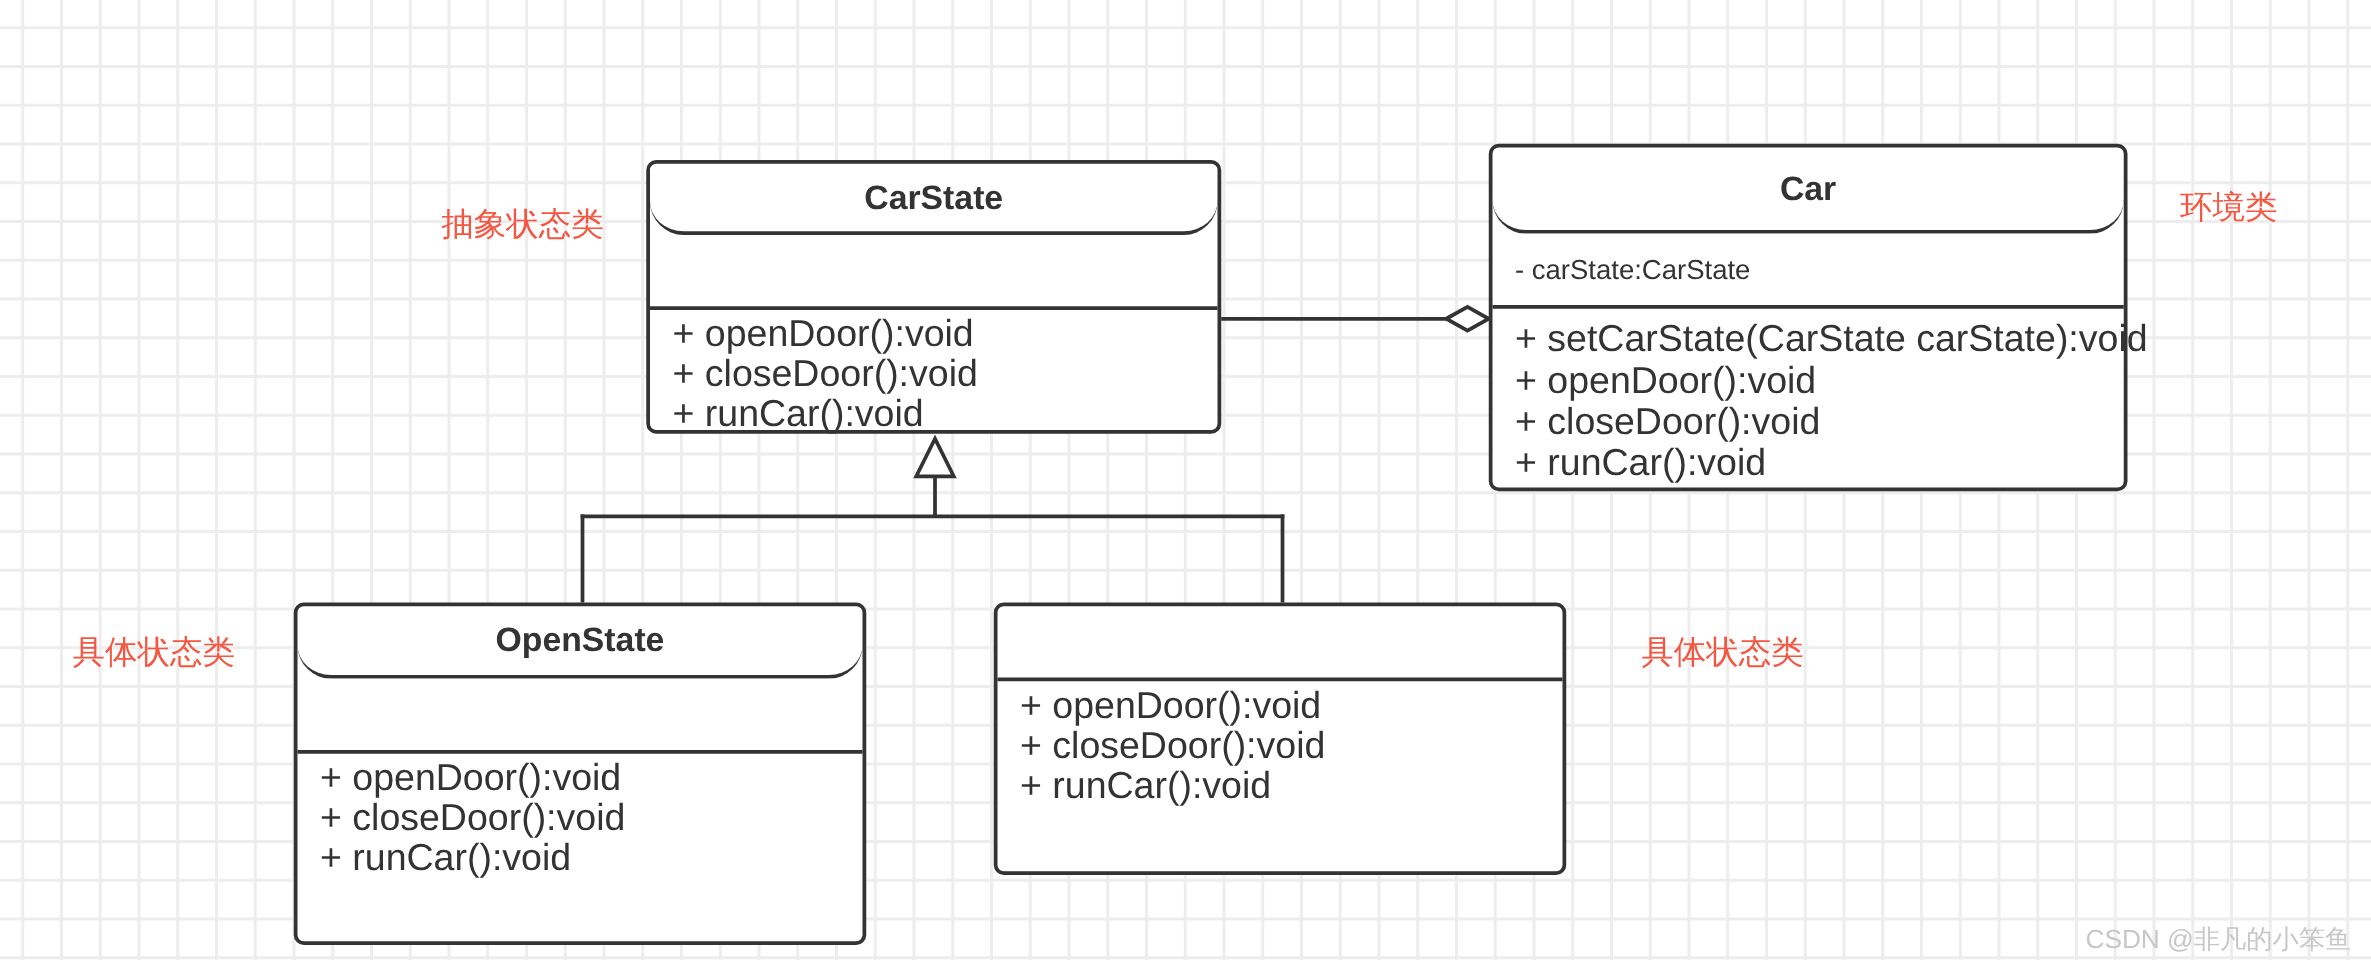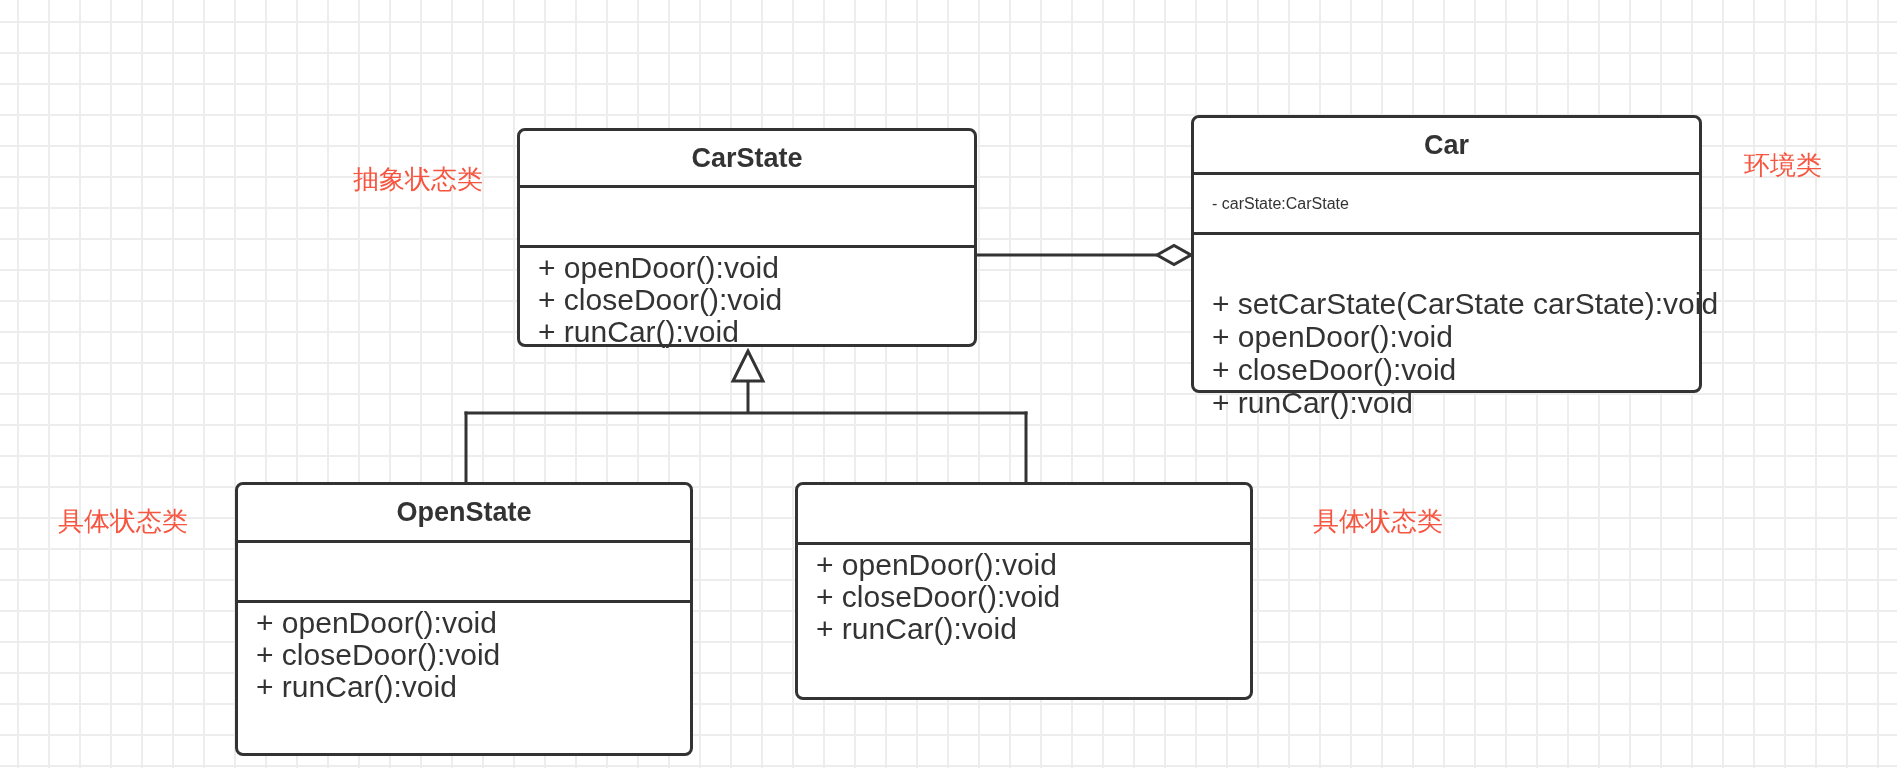--- a/index.html
+++ b/index.html
@@ -26,46 +26,47 @@
     box-sizing: border-box;
   }
   .uml-title {
     display: flex;
     align-items: center;
     justify-content: center;
     font-weight: bold;
     font-size: 27px;
     border-bottom: 3px solid #333333;
     box-sizing: border-box;
+    border-radius: 27px;
   }
   .uml-attrs {
     border-bottom: 3px solid #333333;
     box-sizing: border-box;
     display: flex;
     align-items: center;
     padding-left: 18px;
-    font-size: 16px;
+    font-size: 22px;
   }
   .uml-methods {
     box-sizing: border-box;
     padding: 4px 0 0 18px;
     font-size: 30px;
     line-height: 32px;
     white-space: nowrap;
   }
 
   
   #box-carstate   { left: 517px;  top: 128px; width: 460px; height: 219px; }
   #box-carstate .uml-title   { height: 57px; }
   #box-carstate .uml-attrs   { height: 60px; }
 
   #box-car        { left: 1191px; top: 115px; width: 511px; height: 278px; }
-  #box-car .uml-title        { height: 57px; }
+  #box-car .uml-title        { height: 69px; }
   #box-car .uml-attrs        { height: 60px; }
-  #box-car .uml-methods      { line-height: 33px; padding-top: 8px; margin-top: 44px; }
+  #box-car .uml-methods      { line-height: 33px; padding-top: 8px; }
 
   #box-openstate  { left: 235px;  top: 482px; width: 458px; height: 274px; }
   #box-openstate .uml-title  { height: 58px; }
   #box-openstate .uml-attrs  { height: 60px; }
 
   #box-closestate { left: 795px;  top: 482px; width: 458px; height: 218px; }
   #box-closestate .uml-title { height: 58px; }
   #box-closestate .uml-attrs { height: 60px; }
 
   .connector-layer {
@@ -153,14 +154,15 @@
       <div>+ closeDoor():void</div>
       <div>+ runCar():void</div>
     </div>
   </div>
 
   <div class="annotation" id="ann-abstract">抽象状态类</div>
   <div class="annotation" id="ann-env">环境类</div>
   <div class="annotation" id="ann-concrete-left">具体状态类</div>
   <div class="annotation" id="ann-concrete-right">具体状态类</div>
 
+  <div class="watermark">CSDN @非凡的小笨鱼</div>
 
 </div>
 
 </body></html>

